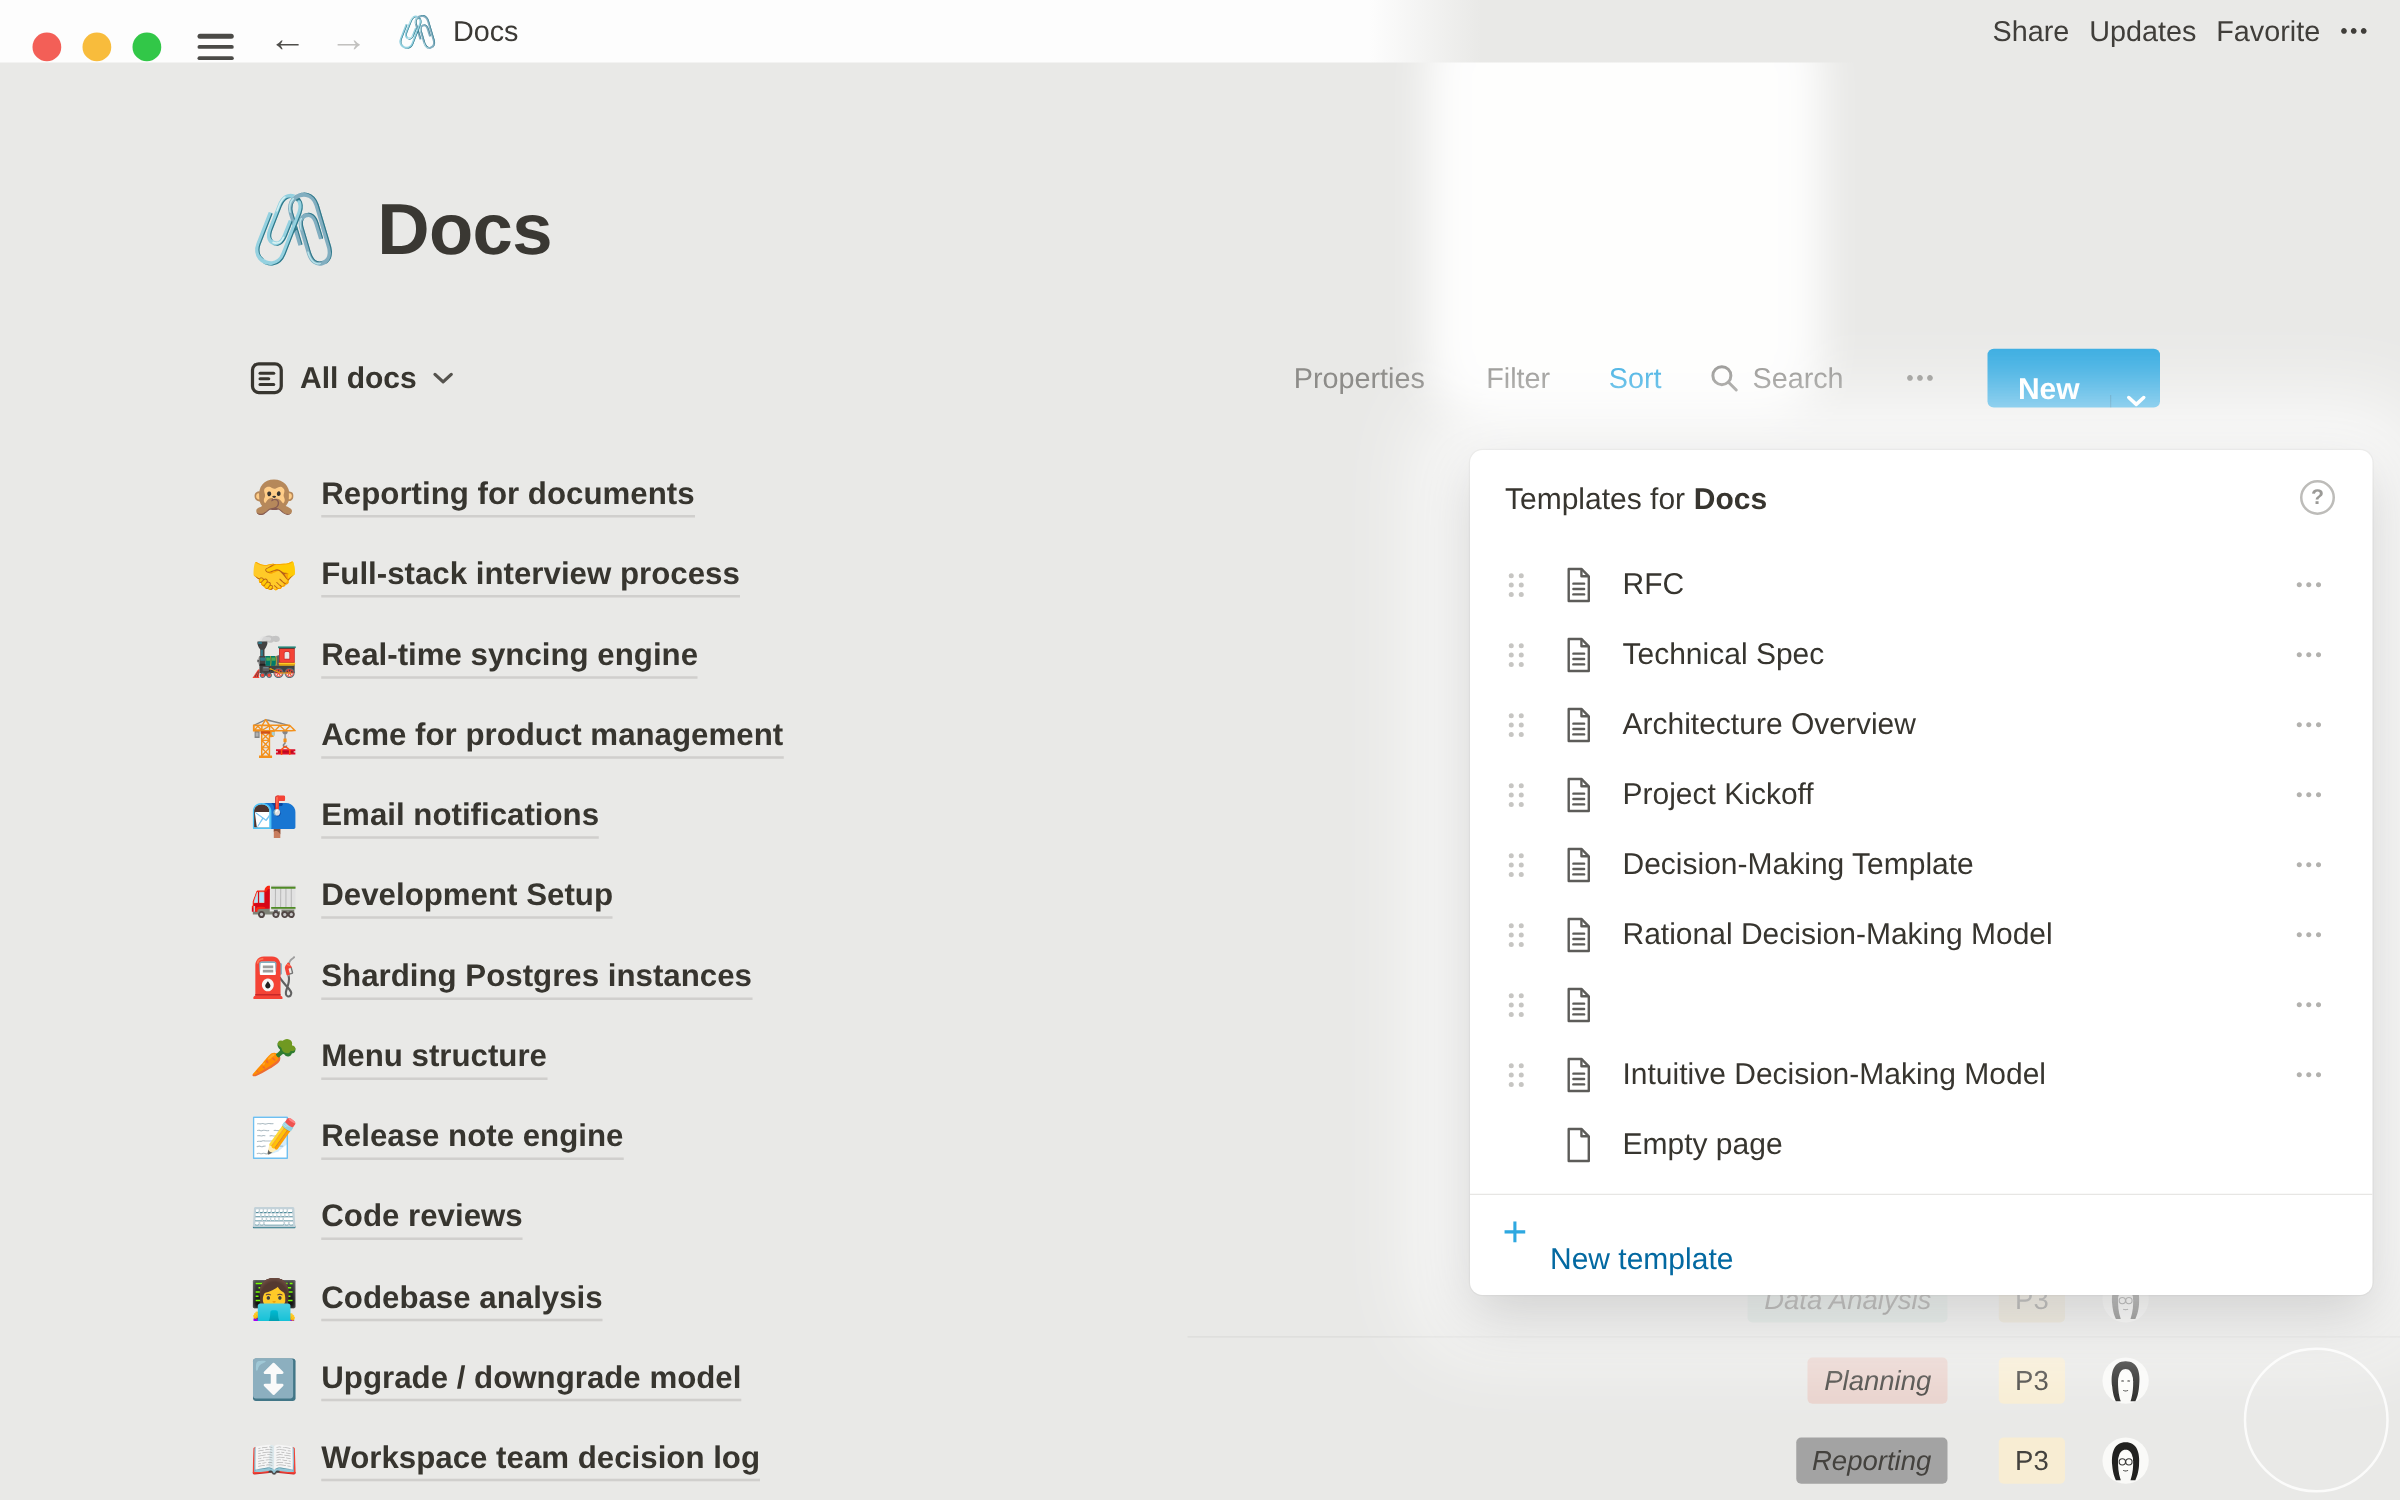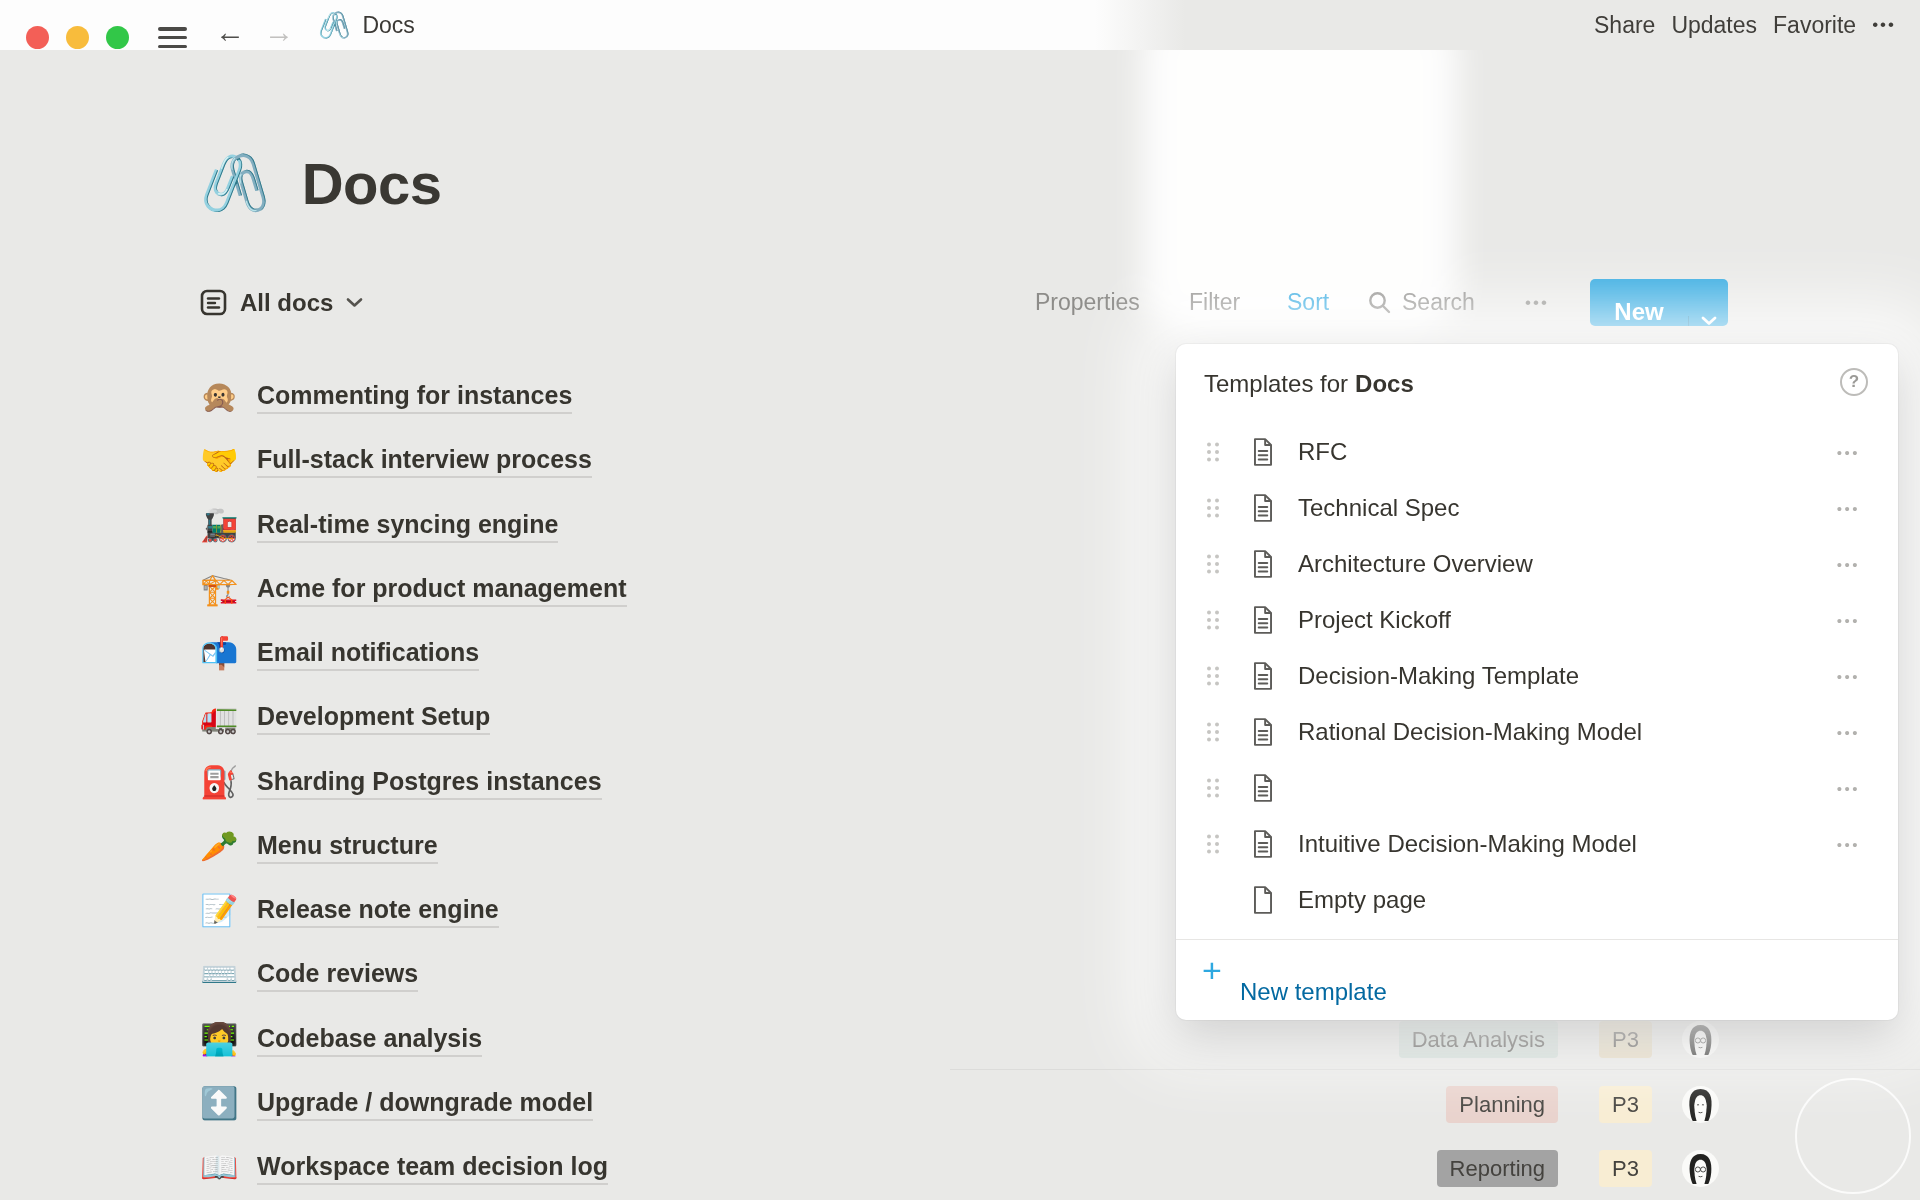--- a/index.html
+++ b/index.html
@@ -59,27 +59,27 @@
   .doclist { position:absolute; left:200px; top:365px; width:760px; }
   .doc-row { position:absolute; left:0; height:64px; display:flex; align-items:center; gap:21px; cursor:pointer; }
   .doc-row .demoji { width:36px; font-size:31px; line-height:40px; text-align:center; }
   .doc-row .dtitle { font-size:25px; font-weight:600; color:#37352f;
     border-bottom:2px solid rgba(55,53,47,0.14); padding-bottom:2px; }
 
   
   .tag-row { position:absolute; left:0; width:1920px; height:64px; }
   .chip { position:absolute; top:14px; height:37px; display:flex; align-items:center;
     padding:0 13px; border-radius:4px; font-size:22px; color:#44423e; }
-  .chip.cat { right:362px; }
+  .chip.cat { right:362px;font-style:italic; }
   .chip.pri { right:268px; }
   .avatar { position:absolute; top:13px; right:200px; width:39px; height:39px; }
   .rowline { position:absolute; left:950px; top:1069px; width:970px; height:1px; background:rgba(0,0,0,0.055); }
 
   
-  .popover { position:absolute; left:1176px; top:344px; width:722px; height:676px;
+  .popover { position:absolute; left:1176px; top:360px; width:722px; height:676px;
     background:#ffffff; border-radius:10px;
     box-shadow:0 0 0 1px rgba(0,0,0,0.03), 0 18px 45px rgba(0,0,0,0.16), 0 0 70px 38px rgba(255,255,255,0.85); }
   .pop-head { position:absolute; left:28px; top:22px; right:28px; height:36px;
     display:flex; align-items:center; font-size:24px; color:#37352f; }
   .pop-head .bold { font-weight:700; margin-left:7px; }
   .help { position:absolute; right:30px; top:24px; width:28px; height:28px; border-radius:50%;
     border:2px solid #bdbcb9; color:#9b9a97; font-size:17px; font-weight:700;
     display:flex; align-items:center; justify-content:center; cursor:pointer; }
   .tpl-list { position:absolute; left:0; top:80px; width:100%; }
   .tpl-row { position:relative; height:56px; display:flex; align-items:center; cursor:pointer; }
@@ -166,21 +166,21 @@
         <svg width="16" height="10" viewBox="0 0 16 10">
           <polyline points="2,2 8,7.5 14,2" fill="none" stroke="#ffffff" stroke-width="2.8" stroke-linecap="round" stroke-linejoin="round"></polyline>
         </svg>
       </span>
     </div>
   </div>
 
   <div class="doclist">
     <div class="doc-row" style="top:0px">
         <span class="demoji">🙊</span>
-        <span class="dtitle">Commenting for instances</span>
+        <span class="dtitle">Reporting for documents</span>
       </div>
     <div class="doc-row" style="top:64px">
         <span class="demoji">🤝</span>
         <span class="dtitle">Full-stack interview process</span>
       </div>
     <div class="doc-row" style="top:129px">
         <span class="demoji">🚂</span>
         <span class="dtitle">Real-time syncing engine</span>
       </div>
     <div class="doc-row" style="top:193px">

